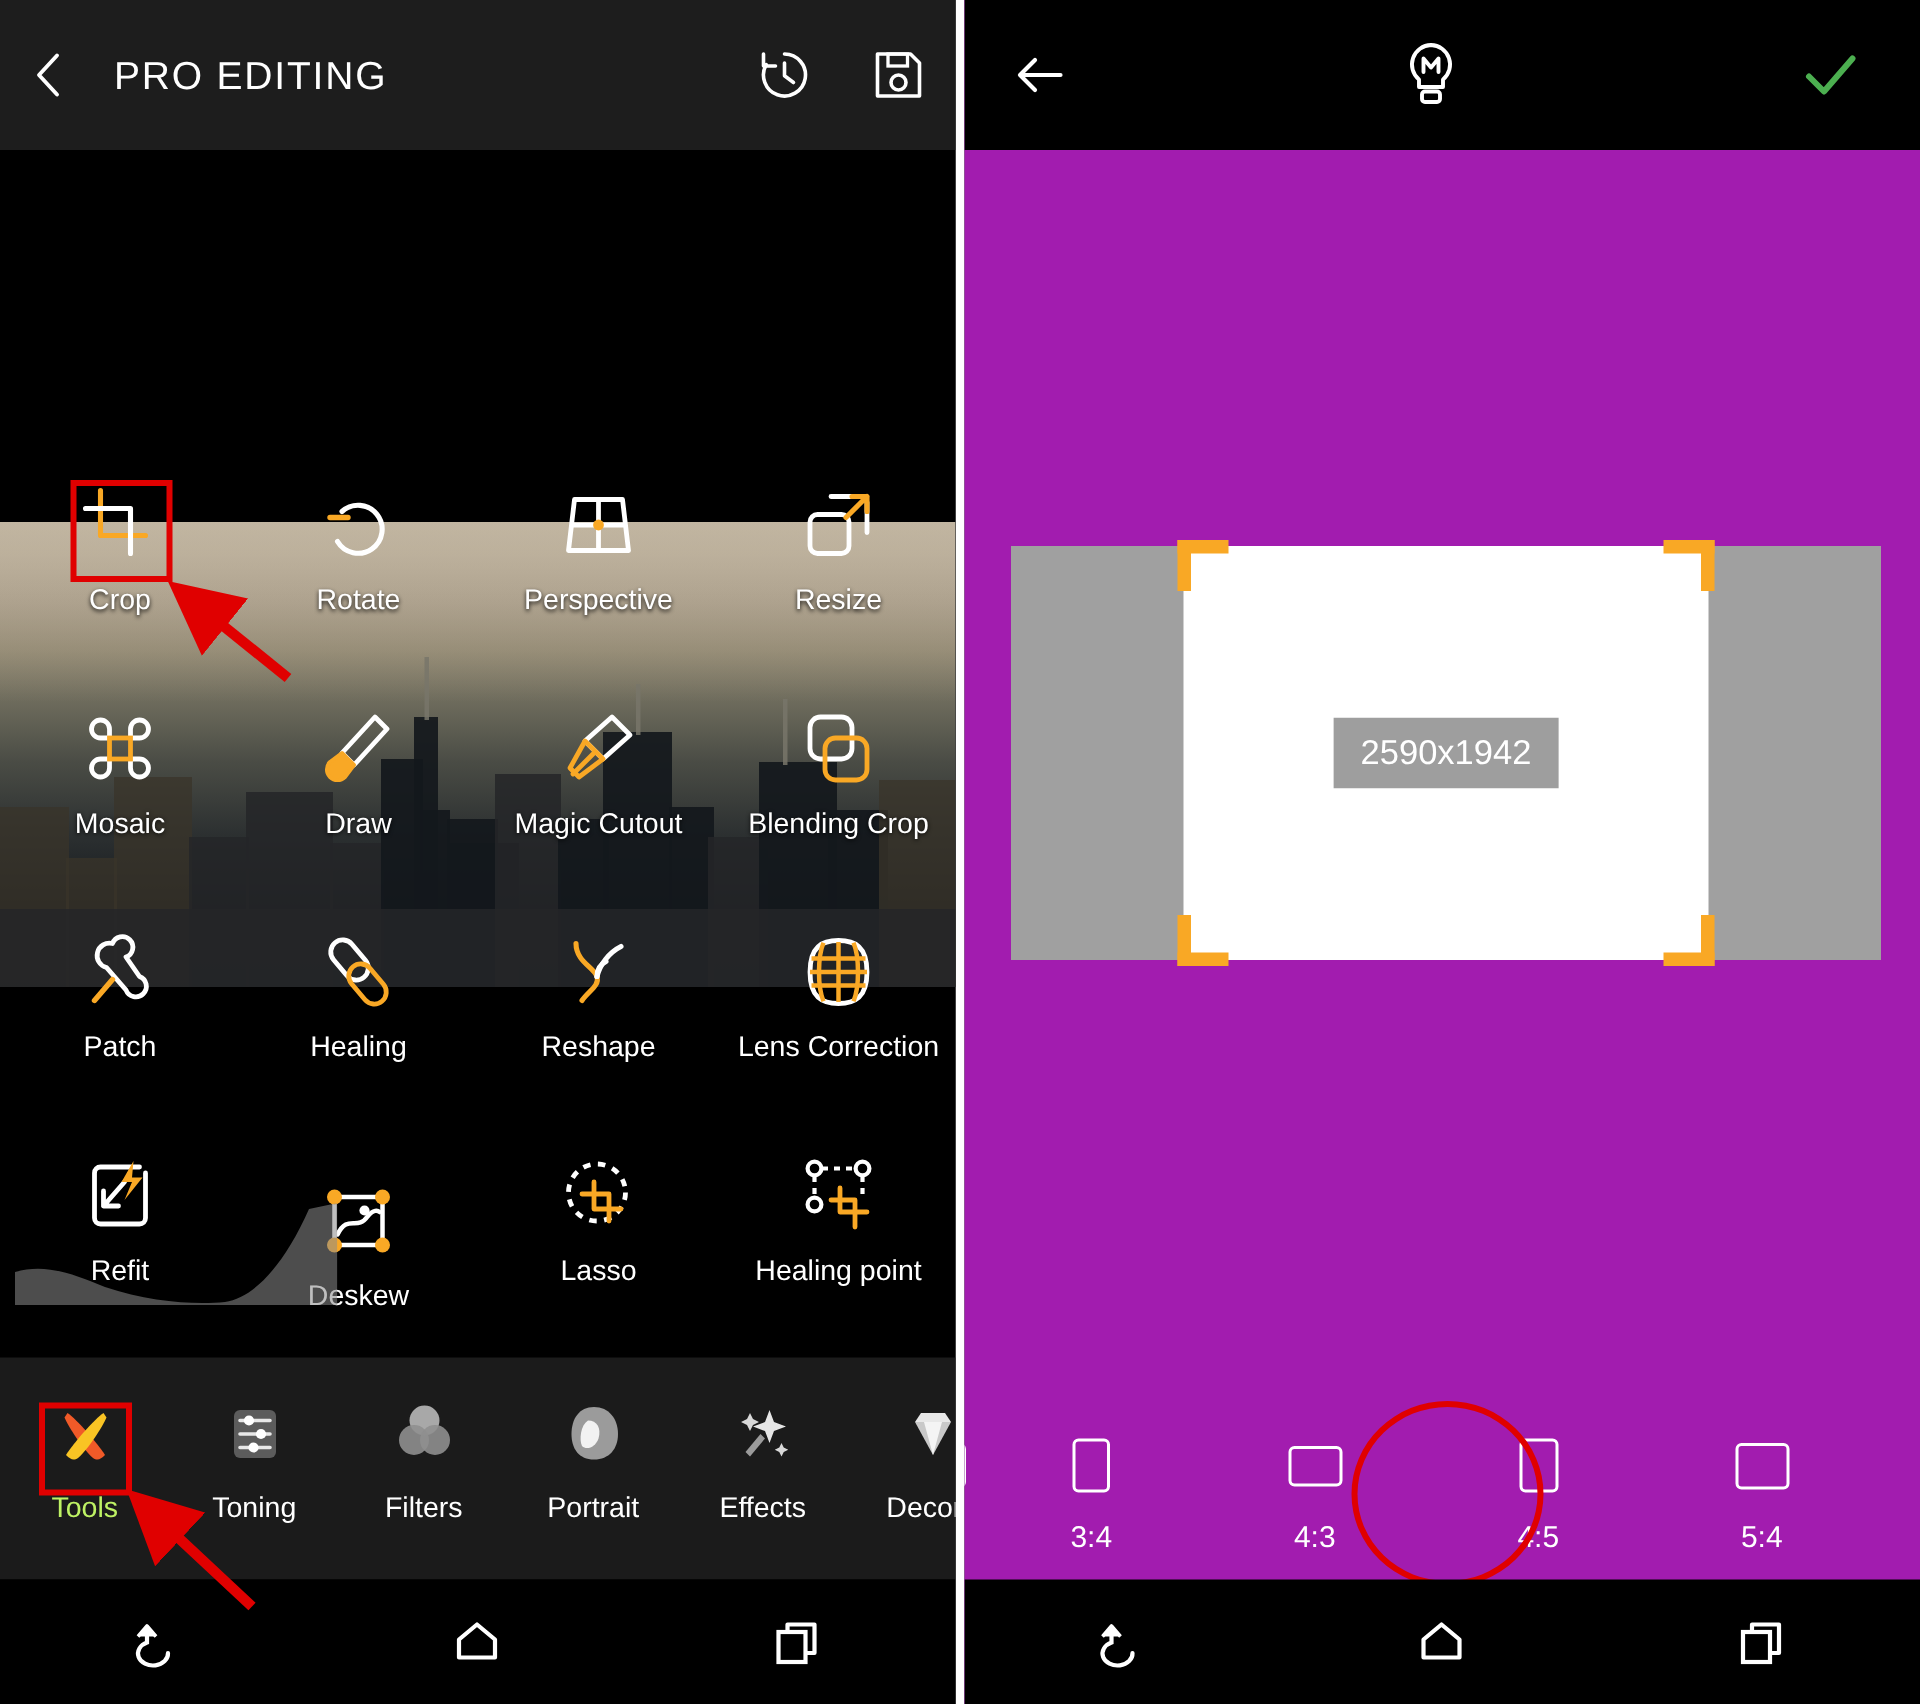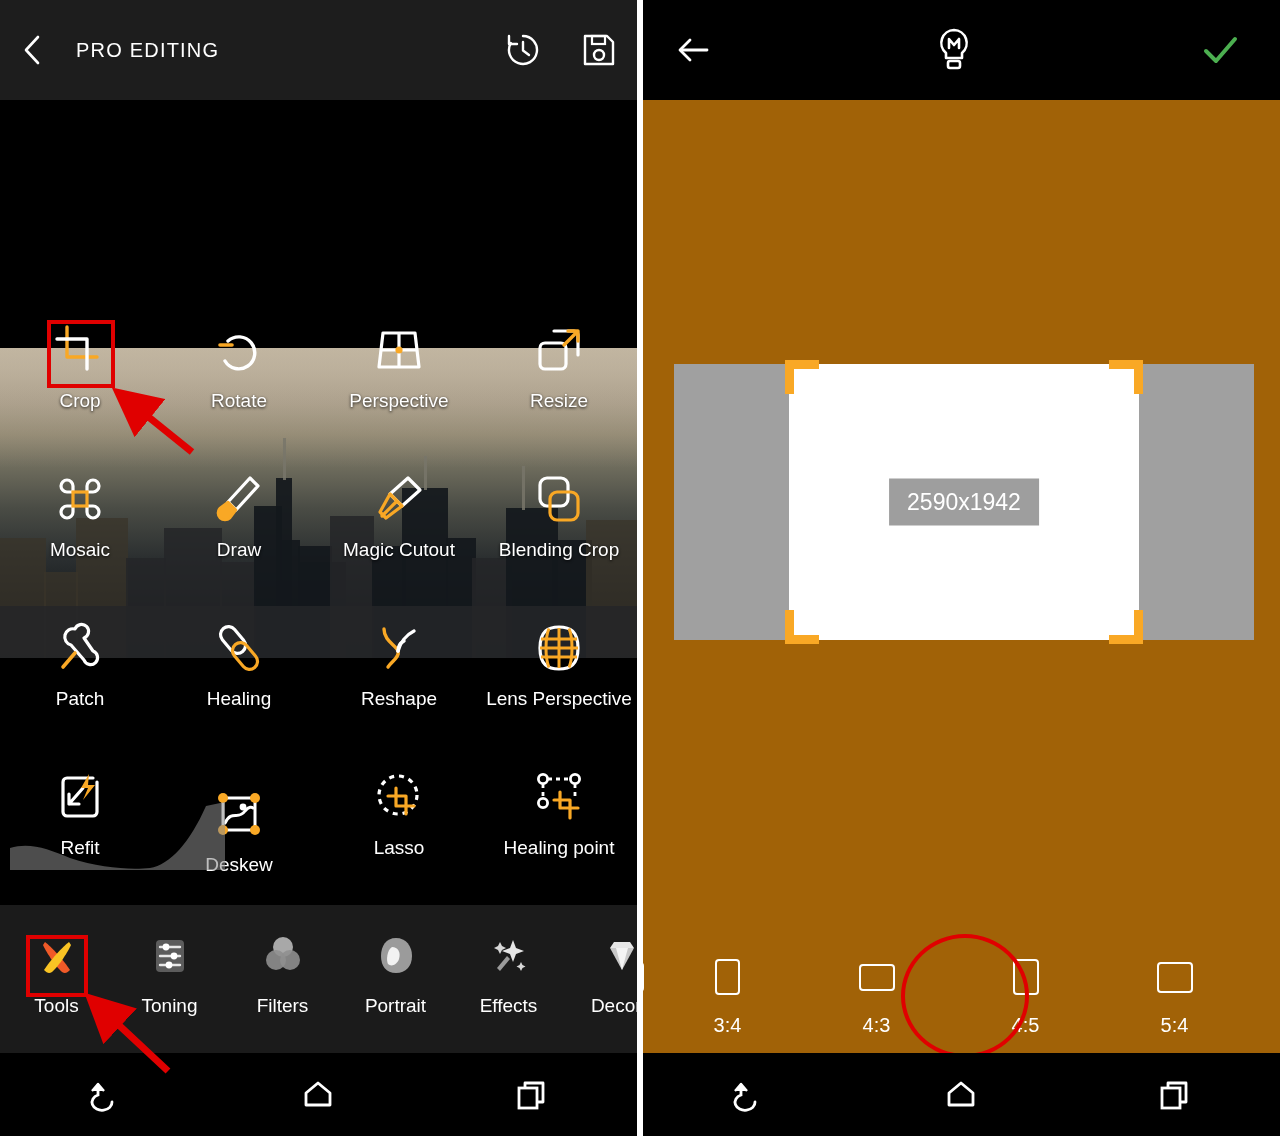--- a/index.html
+++ b/index.html
@@ -17,38 +17,38 @@
     width: 637px; height: 1136px;
     background: #000;
     overflow: hidden;
   }
   .divider {
     width: 6px; height: 1136px; background: #ffffff;
   }
   .panel-right {
     position: relative;
     width: 637px; height: 1136px;
-    background: #a16207;
+    background: #a21caf;
     overflow: hidden;
   }
 
   
   .hdr {
     position: absolute; top: 0; left: 0;
     width: 100%; height: 100px;
     background: #1d1d1d;
     display: flex; align-items: center;
   }
   .hdr-back {
     width: 64px; height: 100px;
     display: flex; align-items: center; justify-content: center;
   }
   .hdr-title {
     color: #ffffff;
-    font-size: 20px;
+    font-size: 26px;
     letter-spacing: 1.2px;
     font-weight: 400;
     margin-left: 12px;
     flex: 1;
   }
   .hdr-icon {
     width: 76px; height: 100px;
     display: flex; align-items: center; justify-content: center;
   }
 
@@ -115,21 +115,21 @@
     display: flex; align-items: flex-start;
   }
   .tab {
     width: 113px;
     padding-top: 26px;
     text-align: center;
     flex: none;
   }
   .tab-ico { height: 50px; display:flex; align-items:center; justify-content:center; }
   .tab-lbl { margin-top: 14px; font-size: 19px; color: #ffffff; white-space: nowrap; }
-  .tab.active .tab-lbl { color: #ffffff; }
+  .tab.active .tab-lbl { color: #bef264; }
 
   
   .navbar {
     position: absolute; left: 0; bottom: 0;
     width: 637px; height: 83px;
     background: #000;
     display: flex; align-items: center; justify-content: space-around;
   }
   .navbtn { width: 110px; height: 83px; display:flex; align-items:center; justify-content:center; }
 
@@ -371,21 +371,21 @@
       <div class="tool" style="left:479px;top:620px;">
         <div class="tool-ico">
           <svg width="54" height="54" viewBox="0 0 54 54">
             <path d="M27 6 C38 6 46 10 46 27 C46 44 38 48 27 48 C16 48 8 44 8 27 C8 10 16 6 27 6 Z" fill="none" stroke="#ffffff" stroke-width="3.2"></path>
             <path d="M27 7 V47" fill="none" stroke="#f9a825" stroke-width="3"></path>
             <path d="M9 18 H45 M8 27 H46 M9 36 H45" fill="none" stroke="#f9a825" stroke-width="3"></path>
             <path d="M17 7.5 C13 17 13 37 17 46.5" fill="none" stroke="#f9a825" stroke-width="3"></path>
             <path d="M37 7.5 C41 17 41 37 37 46.5" fill="none" stroke="#f9a825" stroke-width="3"></path>
           </svg>
         </div>
-        <div class="tool-lbl">Lens Perspective</div>
+        <div class="tool-lbl">Lens Correction</div>
       </div>
 
       <div class="tool" style="left:0px;top:769px;">
         <div class="tool-ico">
           <svg width="54" height="54" viewBox="0 0 54 54">
             <path d="M40 8 H14 a4 4 0 0 0 -4 4 V42 a4 4 0 0 0 4 4 H40 a4 4 0 0 0 4 -4 V12" fill="none" stroke="#ffffff" stroke-width="3.2" stroke-linecap="round"></path>
             <path d="M30 18 L16 34 M16 34 H26 M16 34 V24" fill="none" stroke="#ffffff" stroke-width="3.2" stroke-linecap="round" stroke-linejoin="round"></path>
             <path d="M36 4 L28 18 H35 L30 30 L42 15 H35 Z" fill="#f9a825"></path>
           </svg>
         </div>

